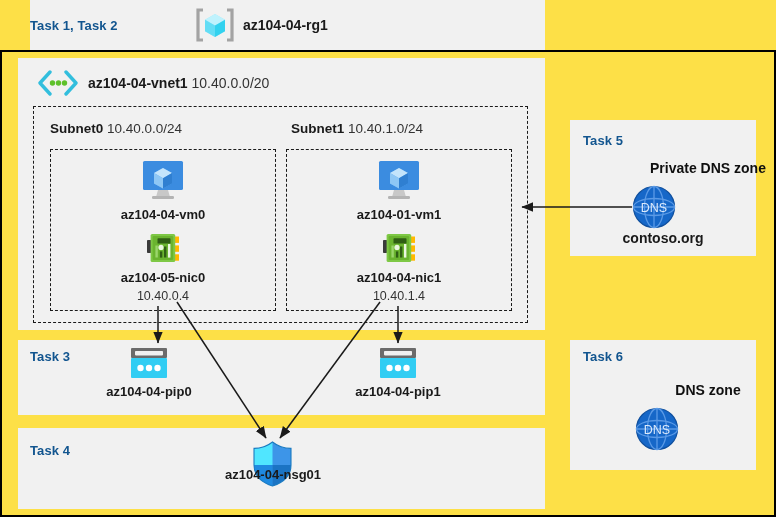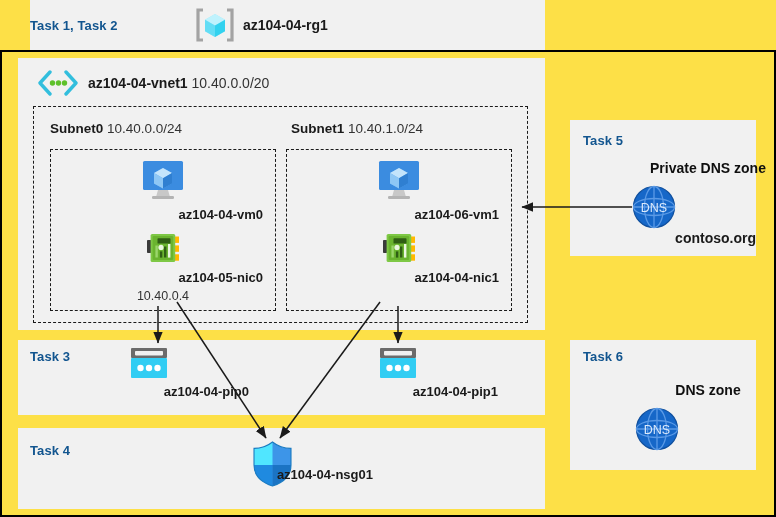--- a/index.html
+++ b/index.html
@@ -24,21 +24,21 @@
     color: #12558f;
     letter-spacing: 0.1px;
     white-space: nowrap;
   }
   .res-name {
     position: absolute;
     font-size: 13px;
     font-weight: bold;
     color: #1a1a1a;
     white-space: nowrap;
-    text-align: right;
+    text-align: center;
   }
   .res-sub {
     position: absolute;
     font-size: 12.5px;
     font-weight: normal;
     color: #333333;
     white-space: nowrap;
     text-align: center;
   }
   .hdr-bold {
@@ -193,40 +193,41 @@
       <rect x="4" y="1" width="40" height="29" rx="1.6" fill="#3b8ce0"></rect>
       <polygon points="24,8 33,13.1 33,23.4 24,28.5 15,23.4 15,13.1" fill="#5ea9ef"></polygon>
       <polygon points="24,8 33,13.1 24,18.2 15,13.1" fill="#c3e4fb"></polygon>
       <polygon points="24,18.2 33,13.1 33,23.4 24,28.5" fill="#2f7fd1"></polygon>
       <polygon points="24,18.2 24,28.5 15,23.4 15,13.1" fill="#8ec7f5"></polygon>
       <polygon points="19,30 29,30 31,37 17,37" fill="#c8c8c8"></polygon>
       <rect x="13" y="36" width="22" height="3" rx="1.3" fill="#b4b4b4"></rect>
     </svg>
   </div>
 
-  <div class="res-name" style="left:299px; top:207px; width:200px;">az104-06-vm1</div>
+  <div class="res-name" style="left:299px; top:207px; width:200px;">az104-01-vm1</div>
 
   <div class="icon" style="left:382px; top:231px; width:34px; height:34px;">
     <svg width="34" height="34" viewBox="0 0 34 34">
       <rect x="1" y="9" width="4.2" height="13" rx="0.8" fill="#3b3b3b"></rect>
       <rect x="28.4" y="5.5" width="4.6" height="6.4" fill="#ffb900"></rect>
       <rect x="28.4" y="14.4" width="4.6" height="6.4" fill="#ffb900"></rect>
       <rect x="28.4" y="23.3" width="4.6" height="6.4" fill="#ffb900"></rect>
       <rect x="4.6" y="3" width="24.6" height="28" rx="1.6" fill="#7ec845"></rect>
       <rect x="6.6" y="5" width="20.6" height="24" rx="1.2" fill="#6ab42f"></rect>
       <rect x="11.5" y="7.2" width="13" height="5.4" rx="0.7" fill="#2f5e14"></rect>
       <circle cx="15" cy="16.4" r="2.6" fill="#eaf6e0"></circle>
       <rect x="9.4" y="14.5" width="2.4" height="12" fill="#9bd66c"></rect>
       <rect x="13.9" y="20.4" width="2.4" height="6.2" fill="#2f5e14"></rect>
       <rect x="18" y="15.5" width="2.4" height="11" fill="#2f5e14"></rect>
       <rect x="22" y="13" width="2.4" height="13.6" fill="#eaf6e0"></rect>
     </svg>
   </div>
 
   <div class="res-name" style="left:299px; top:270px; width:200px;">az104-04-nic1</div>
+  <div class="res-sub" style="left:299px; top:289px; width:200px;">10.40.1.4</div>
 
   <div class="gray-panel" style="left:18px; top:340px; width:527px; height:75px;"></div>
 
   <div class="task-label" style="left:30px; top:349px;">Task 3</div>
 
   <div class="icon" style="left:130px; top:347px; width:38px; height:32px;">
     <svg width="38" height="32" viewBox="0 0 38 32">
       <rect x="1" y="1" width="36" height="10" rx="1" fill="#6b6b6b"></rect>
       <rect x="5" y="4" width="28" height="4.4" rx="0.8" fill="#f0f0f0"></rect>
       <rect x="1" y="11" width="36" height="20" rx="1" fill="#31cdf3"></rect>

